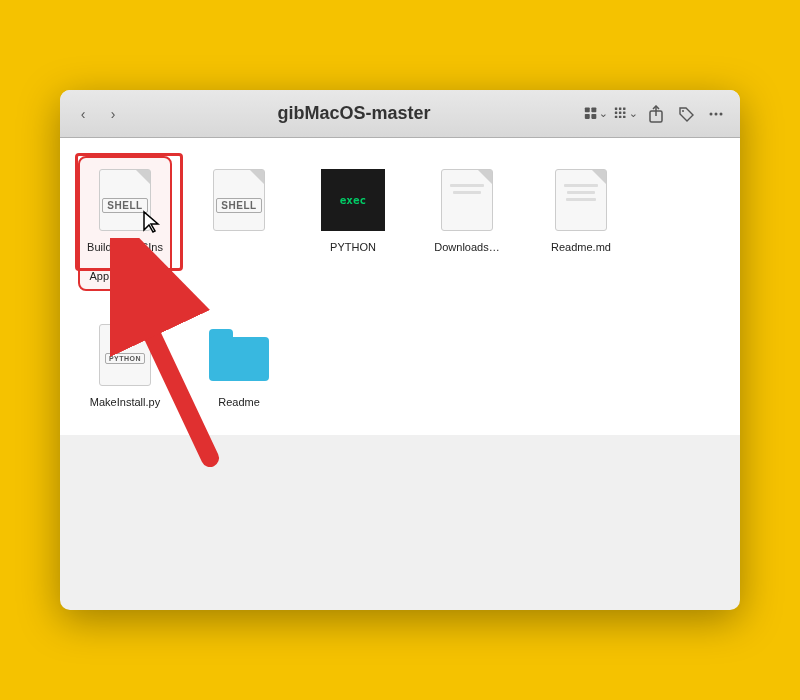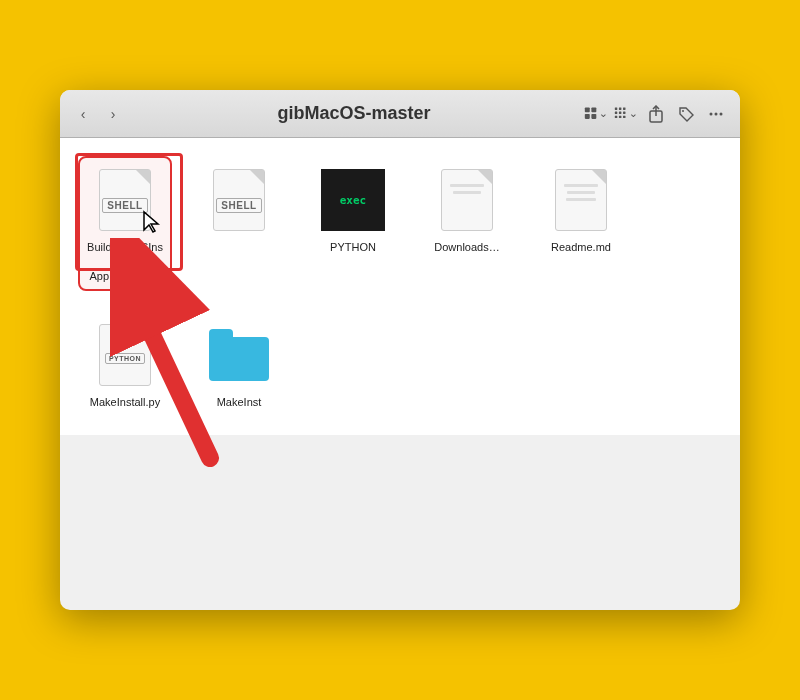--- a/index.html
+++ b/index.html
@@ -366,21 +366,21 @@
           <span class="file-label">MakeInstall.py</span>
         </div>
 
         <div class="file-item">
           <div class="file-icon">
             <div class="icon-folder">
               <div class="folder-tab"></div>
               <div class="folder-body"></div>
             </div>
           </div>
-          <span class="file-label">MakeInst</span>
+          <span class="file-label">Readme</span>
         </div>
 
       </div>
     </div>
 
     <div class="red-box" style="top: 15px; left: 15px; width: 108px; height: 118px;"></div>
 
     <svg class="arrow-svg" width="200" height="260" style="top: 100px; left: 50px;">
       <defs>
         <marker id="arrowhead" markerWidth="10" markerHeight="7" refX="3" refY="3.5" orient="auto">

